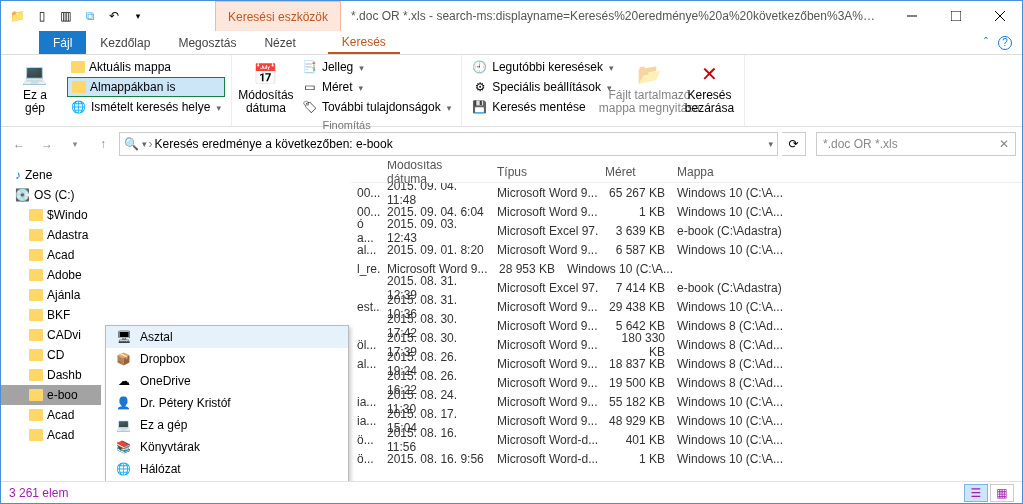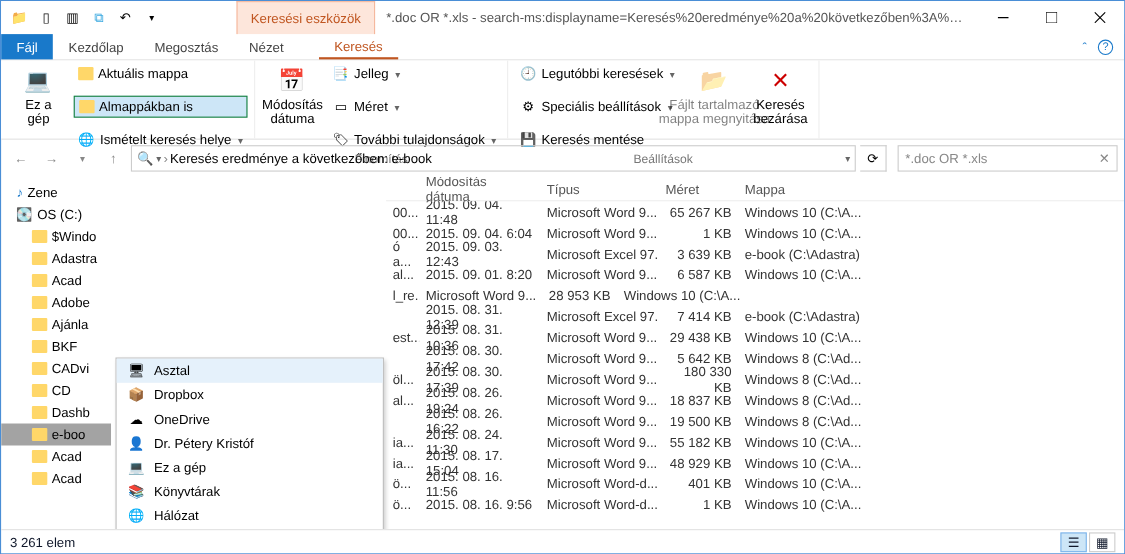--- a/index.html
+++ b/index.html
@@ -9,32 +9,32 @@
 .titlebar { height: 30px; display: flex; align-items: center; background: #fff; }
 .titlebar .qat { display: flex; align-items: center; padding: 0 6px; gap: 2px; }
 .titlebar .qat .icon { width: 22px; height: 22px; display: flex; align-items: center; justify-content: center; }
 .titlebar .tab-context { background: #fde6db; color: #c05621; padding: 4px 12px; height: 30px; display: flex; align-items: center; border: 1px solid #f5b89e; border-bottom: none; margin-left: 60px; }
 .titlebar .title { flex: 1; padding: 0 10px; color: #555; white-space: nowrap; overflow: hidden; text-overflow: ellipsis; }
 .titlebar .winbtn { width: 44px; height: 30px; display: flex; align-items: center; justify-content: center; color: #333; }
 .titlebar .winbtn svg { width: 10px; height: 10px; }
 
 
 .ribbon-tabs { height: 24px; display: flex; align-items: stretch; border-bottom: 1px solid #ddd; }
-.ribbon-tabs .file { background: #1979ca; color: #fff; padding: 0 14px; display: flex; align-items: center; }
+.ribbon-tabs .file { background: #1979ca; color: #fff; padding: 0 14px; display: flex; align-items: center; margin-left: 38px; }
 .ribbon-tabs .tab { padding: 0 14px; display: flex; align-items: center; color: #444; }
 .ribbon-tabs .tab.active { color: #c05621; border-bottom: 2px solid #c05621; }
 .ribbon-tabs .helpicons { margin-left: auto; display: flex; align-items: center; gap: 10px; padding-right: 10px; color: #1979ca; }
 
 .ribbon { height: 72px; background: #fff; border-bottom: 1px solid #e1e1e1; display: flex; }
 .ribbon-group { display: flex; flex-direction: column; padding: 2px 6px; border-right: 1px solid #eee; }
 .ribbon-group .content { flex: 1; display: flex; align-items: flex-start; gap: 4px; }
 .ribbon-group .label { text-align: center; color: #777; font-size: 11px; padding-top: 2px; }
 .rbtn-big { display: flex; flex-direction: column; align-items: center; justify-content: center; width: 56px; text-align: center; line-height: 1.1; padding: 2px; }
 .rbtn-big .glyph { width: 32px; height: 30px; display: flex; align-items: center; justify-content: center; font-size: 20px; }
-.rbtn-stack { display: flex; flex-direction: column; justify-content: center; gap: 10px; }
+.rbtn-stack { display: flex; flex-direction: column; justify-content: center; gap: 0; }
 .rbtn-small { display: flex; align-items: center; gap: 4px; padding: 1px 4px; height: 20px; white-space: nowrap; }
 .rbtn-small.highlight { background: #cde6f7; border: 1px solid #15803d; }
 .rbtn-small .caret::after { content: "▾"; font-size: 9px; color: #666; margin-left: 2px; }
 .iconbox { width: 16px; height: 16px; display: inline-flex; align-items: center; justify-content: center; }
 
 
 .navbar { height: 34px; display: flex; align-items: center; padding: 4px 6px; gap: 4px; }
 .navbar .navbtn { width: 24px; height: 24px; display: flex; align-items: center; justify-content: center; color: #888; }
 .navbar .addr { flex: 1; border: 1px solid #ccc; height: 24px; display: flex; align-items: center; padding: 0 4px; }
 .navbar .addr .bc { display: flex; align-items: center; gap: 2px; }
@@ -60,21 +60,21 @@
 .list-header > div, .list-row > div { padding: 0 6px; }
 .col-name { width: 30px; overflow: hidden; }
 .col-date { width: 110px; }
 .col-type2 { width: 108px; overflow: hidden; white-space: nowrap; }
 .col-size { width: 72px; text-align: right; }
 .col-folder { flex: 1; overflow: hidden; white-space: nowrap; }
 .list-rows { flex: 1; overflow: hidden; }
 .list-row { display: flex; height: 19px; align-items: center; color: #333; }
 
 
-.statusbar { height: 22px; border-top: 1px solid #e1e1e1; display: flex; align-items: center; padding: 0 8px; color: #0f172a; justify-content: space-between; }
+.statusbar { height: 22px; border-top: 1px solid #e1e1e1; display: flex; align-items: center; padding: 0 8px; color: #a21caf; justify-content: space-between; }
 .statusbar .viewbtns { display: flex; gap: 2px; }
 .statusbar .vbtn { width: 24px; height: 18px; border: 1px solid #ccc; display: flex; align-items: center; justify-content: center; }
 .statusbar .vbtn.active { background: #cde6f7; border-color: #7eb4ea; }
 </style>
 </head>
 <body>
 
 <div class="titlebar">
   <div class="qat">
     <span class="icon">📁</span>
@@ -193,21 +193,20 @@
         <span class="glyph">📂</span>
         <span style="white-space:pre">Fájlt tartalmazó
 mappa megnyitása</span>
       </div>
       <div class="rbtn-big">
         <span class="glyph" style="color:#c00">✕</span>
         <span style="white-space:pre">Keresés
 bezárása</span>
       </div>
     </div>
-    <div class="label">Beállítások</div>
   </div>
 </div>
 
 <div class="navbar">
   <div class="navbtn">←</div>
   <div class="navbtn">→</div>
   <div class="navbtn" style="font-size:9px">▾</div>
   <div class="navbtn">↑</div>
   <div class="addr">
     <div class="bc">

